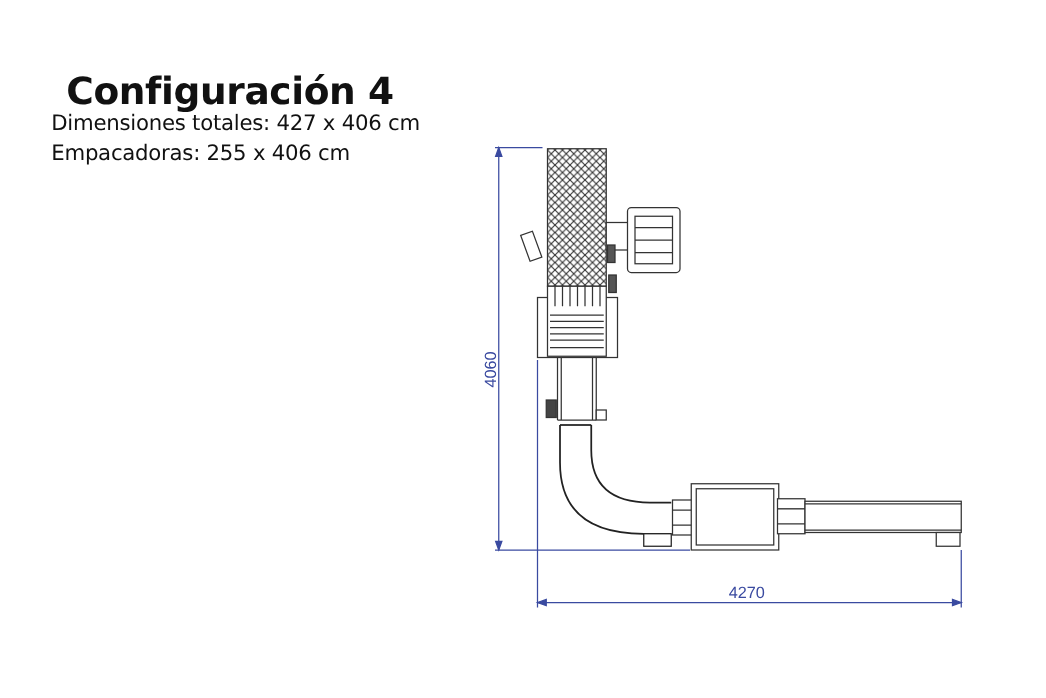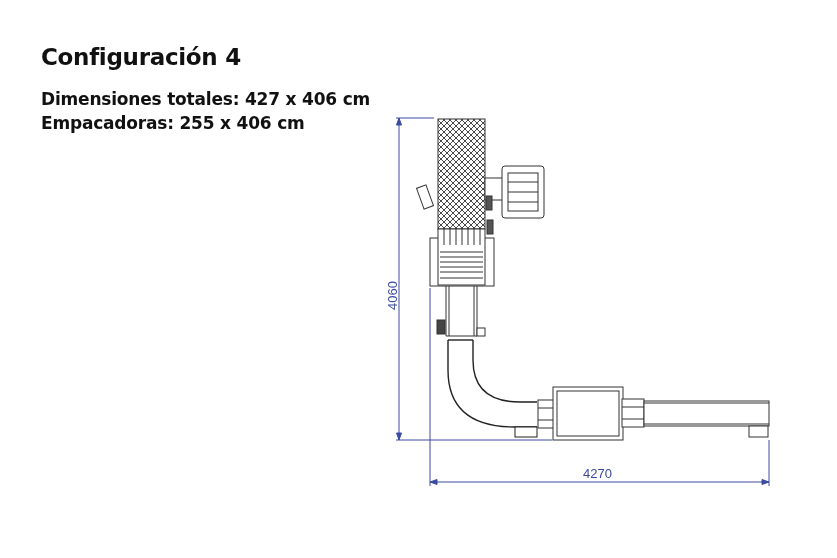--- a/index.html
+++ b/index.html
@@ -1,18 +1,18 @@
 <!DOCTYPE html>
 <html><head>
   <meta charset="utf-8">
   <style>
     html, body { margin: 0; padding: 0; background: #ffffff; }
     body { width: 837px; height: 558px; position: relative; overflow: hidden; font-family: "DejaVu Sans", sans-serif; color: #111; }
-    .title { position: absolute; left: 41px; top: 44px; font-size: 23px; font-weight: bold; letter-spacing: -0.3px; margin: 0; }
-    .spec { position: absolute; left: 41px; font-size: 17px; font-weight: bold; letter-spacing: -0.2px; text-align: right; }
+    .title { position: absolute; left: 41px; top: 44px; font-size: 30px; font-weight: bold; letter-spacing: -0.3px; margin: 12px; }
+    .spec { position: absolute; left: 41px; font-size: 17px; font-weight: normal; letter-spacing: -0.2px; text-align: right; }
     .spec1 { top: 89px; }
     .spec2 { top: 113px; }
     svg.drawing { position: absolute; left: 0; top: 0; }
     .dimtext { font-family: "Liberation Sans", sans-serif; font-size: 13px; fill: #3a4aa0; }
   </style>
 </head>
 <body>
 
 <h1 class="title">Configuración 4</h1>
 <div class="spec spec1">Dimensiones totales: 427 x 406 cm</div>

